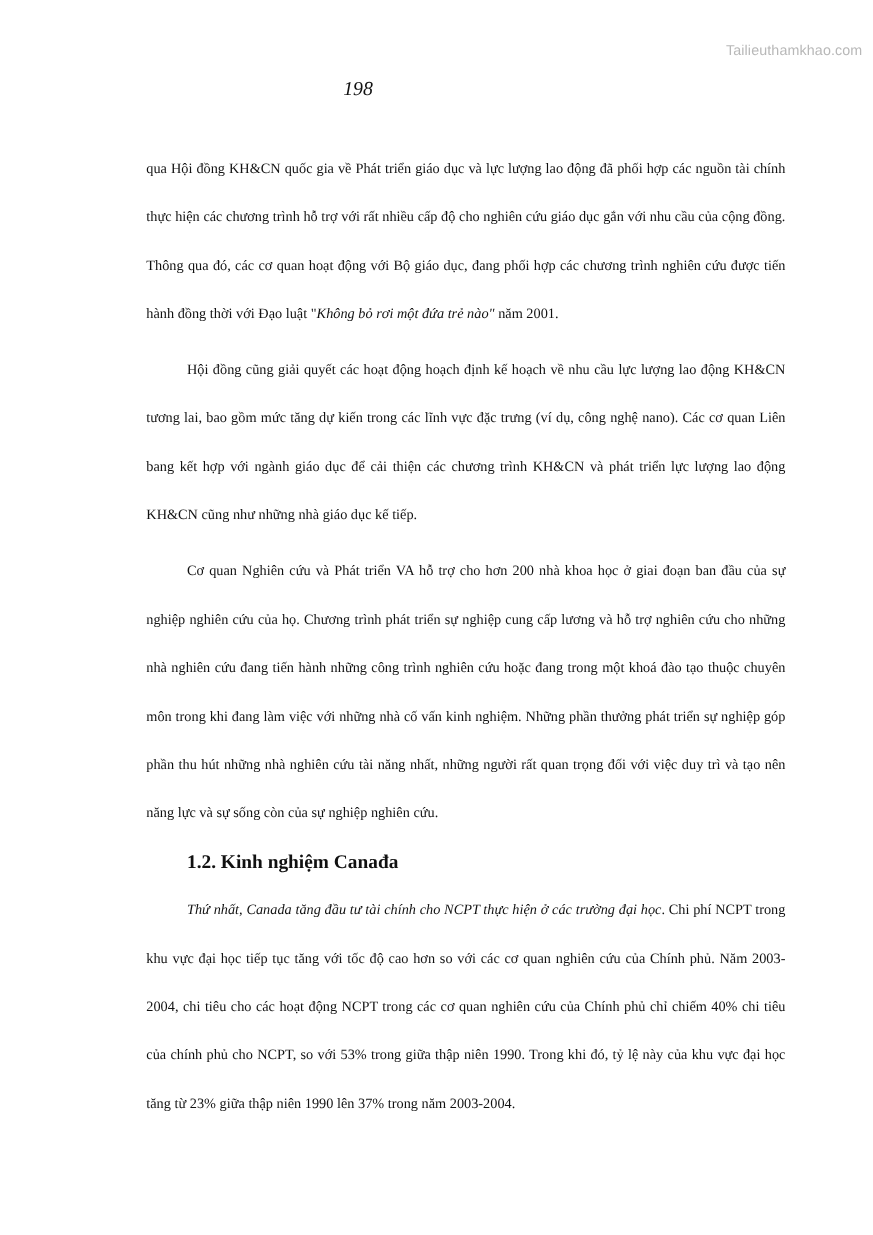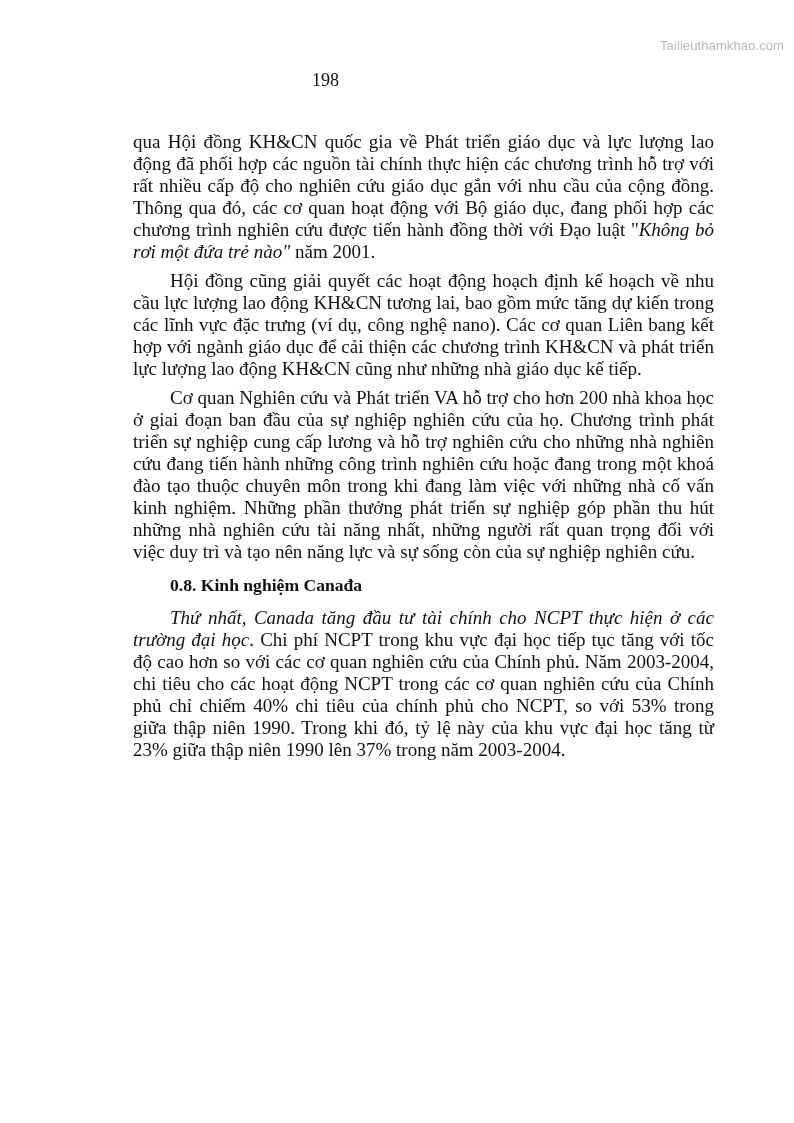--- a/index.html
+++ b/index.html
@@ -1,38 +1,38 @@
 <!DOCTYPE html>
 <html><head>
 <meta charset="utf-8">
 <style>
   html, body { margin: 0; padding: 0; background: #ffffff; }
   body { width: 794px; height: 1123px; position: relative; overflow: hidden;
          font-family: "Liberation Serif", "DejaVu Serif", serif; color: #111; }
   .watermark { position: absolute; top: 6px; right: 10px; font-family: "Liberation Sans", "DejaVu Sans", sans-serif;
                font-size: 13px; color: #b8b8b8; letter-spacing: 0.1px; margin-top: 32px; }
-  .page-number { position: absolute; top: 70px; left: 0; width: 651px; text-align: center; font-size: 18px; }
+  .page-number { position: absolute; top: 70px; left: 0; width: 651px; text-align: center; font-size: 18px; font-style: italic; }
   .content { position: absolute; top: 131px; left: 133px; width: 581px; }
-  p { margin: 0; font-size: 19px; line-height: 22px; text-align: justify; text-align-last: left; font-family: Liberation Serif, serif; }
+  p { margin: 0; font-size: 13px; line-height: 44px; text-align: justify; text-align-last: left; font-family: Liberation Serif, serif; }
   p.indent { text-indent: 37px; }
   .gap { height: 7px; }
   h2 { margin: 0; font-size: 17.6px; line-height: 30.4px; font-weight: bold;
        padding-left: 37px; font-family: "Liberation Serif", "DejaVu Serif", serif; }
   i { font-style: italic; }
 </style>
 </head>
 <body>
 
 <div class="watermark">Tailieuthamkhao.com</div>
 
 <div class="page-number">198</div>
 
 <div class="content">
   <p><span>qua Hội đồng KH&amp;CN quốc gia về Phát triển giáo dục và lực lượng lao động đã phối hợp các nguồn tài chính thực hiện các chương trình hỗ trợ với rất nhiều cấp độ cho nghiên cứu giáo dục gắn với nhu cầu của cộng đồng. Thông qua đó, các cơ quan hoạt động với Bộ giáo dục, đang phối hợp các chương trình nghiên cứu được tiến hành đồng thời với Đạo luật "</span><i>Không bỏ rơi một đứa trẻ nào"</i><span> năm 2001.</span></p>
   <div class="gap"></div>
   <p class="indent">Hội đồng cũng giải quyết các hoạt động hoạch định kế hoạch về nhu cầu lực lượng lao động KH&amp;CN tương lai, bao gồm mức tăng dự kiến trong các lĩnh vực đặc trưng (ví dụ, công nghệ nano). Các cơ quan Liên bang kết hợp với ngành giáo dục để cải thiện các chương trình KH&amp;CN và phát triển lực lượng lao động KH&amp;CN cũng như những nhà giáo dục kế tiếp.</p>
   <div class="gap"></div>
   <p class="indent">Cơ quan Nghiên cứu và Phát triển VA hỗ trợ cho hơn 200 nhà khoa học ở giai đoạn ban đầu của sự nghiệp nghiên cứu của họ. Chương trình phát triển sự nghiệp cung cấp lương và hỗ trợ nghiên cứu cho những nhà nghiên cứu đang tiến hành những công trình nghiên cứu hoặc đang trong một khoá đào tạo thuộc chuyên môn trong khi đang làm việc với những nhà cố vấn kinh nghiệm. Những phần thưởng phát triển sự nghiệp góp phần thu hút những nhà nghiên cứu tài năng nhất, những người rất quan trọng đối với việc duy trì và tạo nên năng lực và sự sống còn của sự nghiệp nghiên cứu.</p>
   <div class="gap"></div>
-  <h2>0.8. Kinh nghiệm Canađa</h2>
+  <h2>1.2. Kinh nghiệm Canađa</h2>
   <div class="gap"></div>
   <p class="indent"><i>Thứ nhất, Canada tăng đầu tư tài chính cho NCPT thực hiện ở các trường đại học</i><span>. Chi phí NCPT trong khu vực đại học tiếp tục tăng với tốc độ cao hơn so với các cơ quan nghiên cứu của Chính phủ. Năm 2003-2004, chi tiêu cho các hoạt động NCPT trong các cơ quan nghiên cứu của Chính phủ chỉ chiếm 40% chi tiêu của chính phủ cho NCPT, so với 53% trong giữa thập niên 1990. Trong khi đó, tỷ lệ này của khu vực đại học tăng từ 23% giữa thập niên 1990 lên 37% trong năm 2003-2004.</span></p>
 </div>
 
 </body></html>

